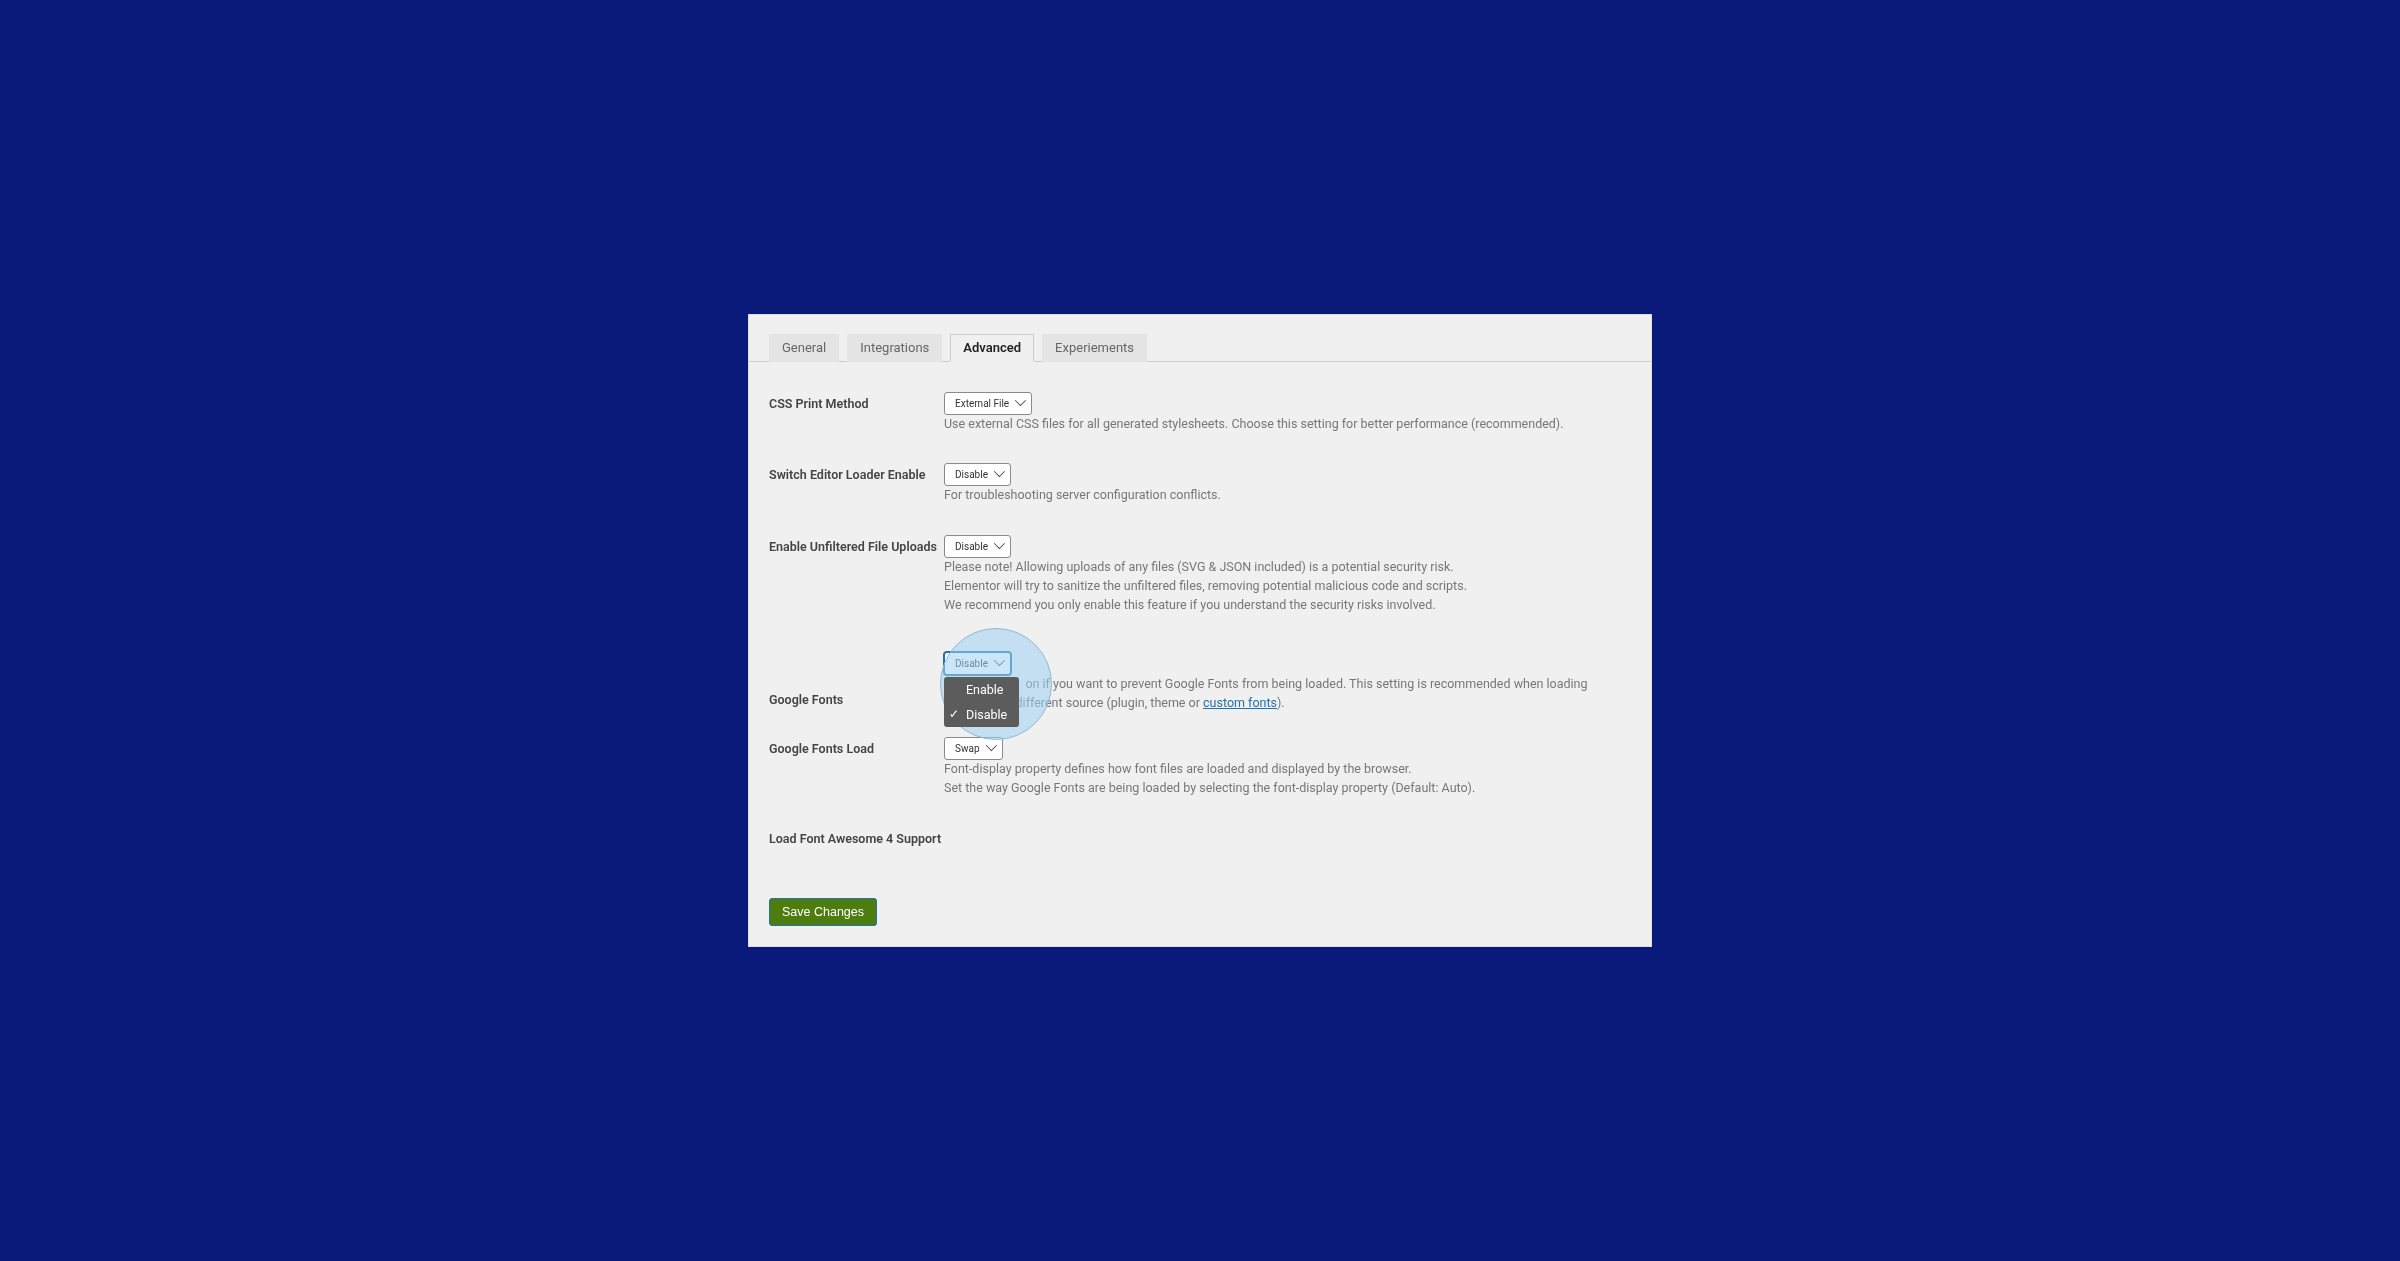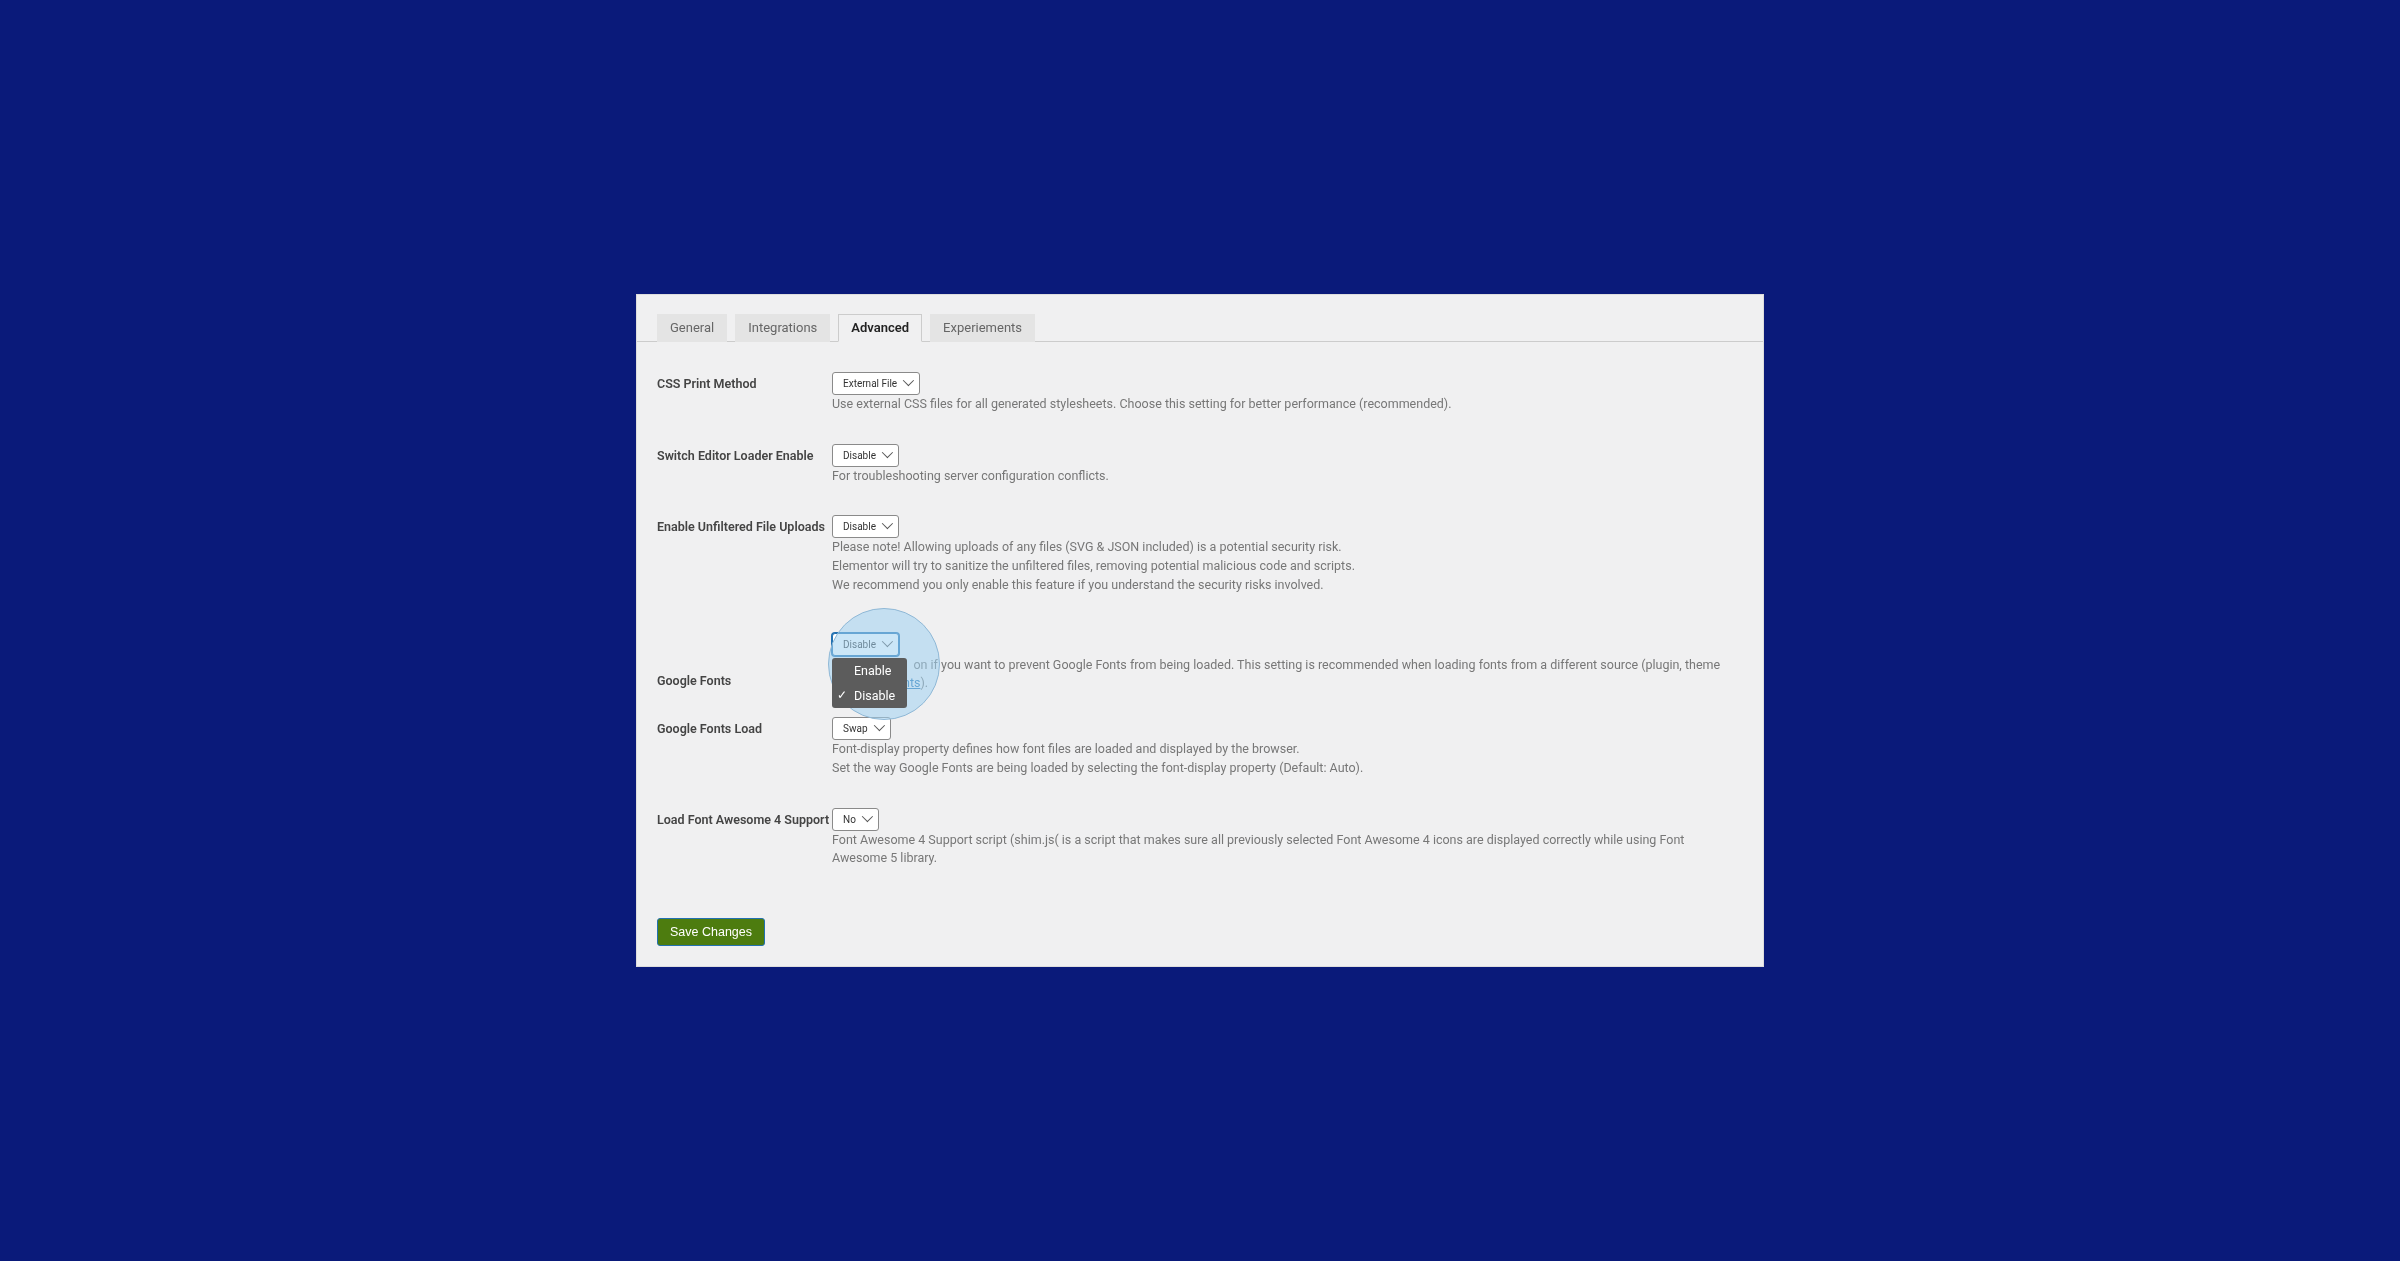--- a/index.html
+++ b/index.html
@@ -8,21 +8,21 @@
     font-family: -apple-system, BlinkMacSystemFont, "Segoe UI", Roboto, Helvetica, Arial, sans-serif;
     font-size: 13px;
     color: #444;
     background: #0a1a7a;
     display: flex;
     align-items: center;
     justify-content: center;
     min-height: 100vh;
   }
   .panel {
-    width: 1128px;
+    width: 904px;
     background: #f0f0f1;
     border: 1px solid #ddd;
     position: relative;
   }
   .tabs {
     display: flex;
     gap: 8px;
     padding: 18px 0 0 20px;
     border-bottom: 1px solid #ccc;
     background: #f0f0f1;
@@ -221,27 +221,20 @@
         </div>
         <div class="desc">
           <span>Font-display property defines how font files are loaded and displayed by the browser.</span><br>
           <span>Set the way Google Fonts are being loaded by selecting the font-display property (Default: Auto).</span>
         </div>
       </div>
     </div>
 
     <div class="row">
       <div class="label">Load Font Awesome 4 Support</div>
-      <div class="control">
-        <div class="select">
-          <span>No</span>
-          <span class="chev"></span>
-        </div>
-        <div class="desc">Font Awesome 4 Support script (shim.js( is a script that makes sure all previously selected Font Awesome 4 icons are displayed correctly while using Font Awesome 5 library.</div>
-      </div>
     </div>
 
   </div>
 
   <div class="save-wrap">
     <button class="save-btn">Save Changes</button>
   </div>
 
 </div>
 

